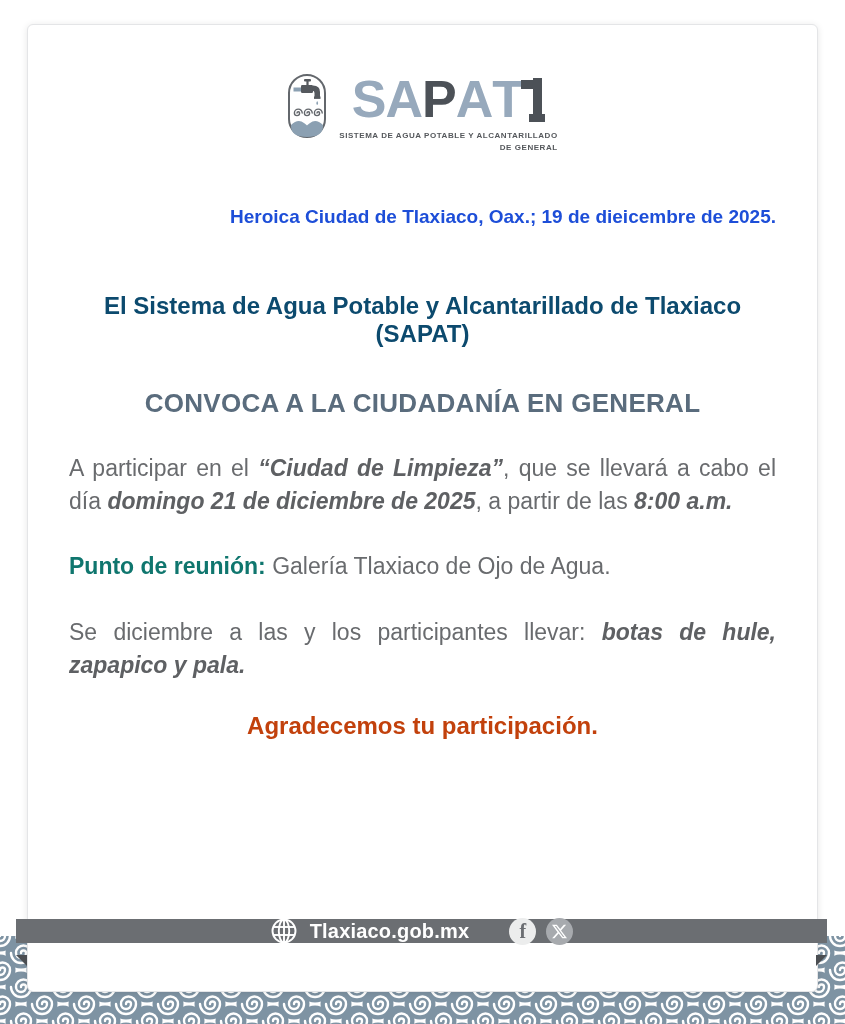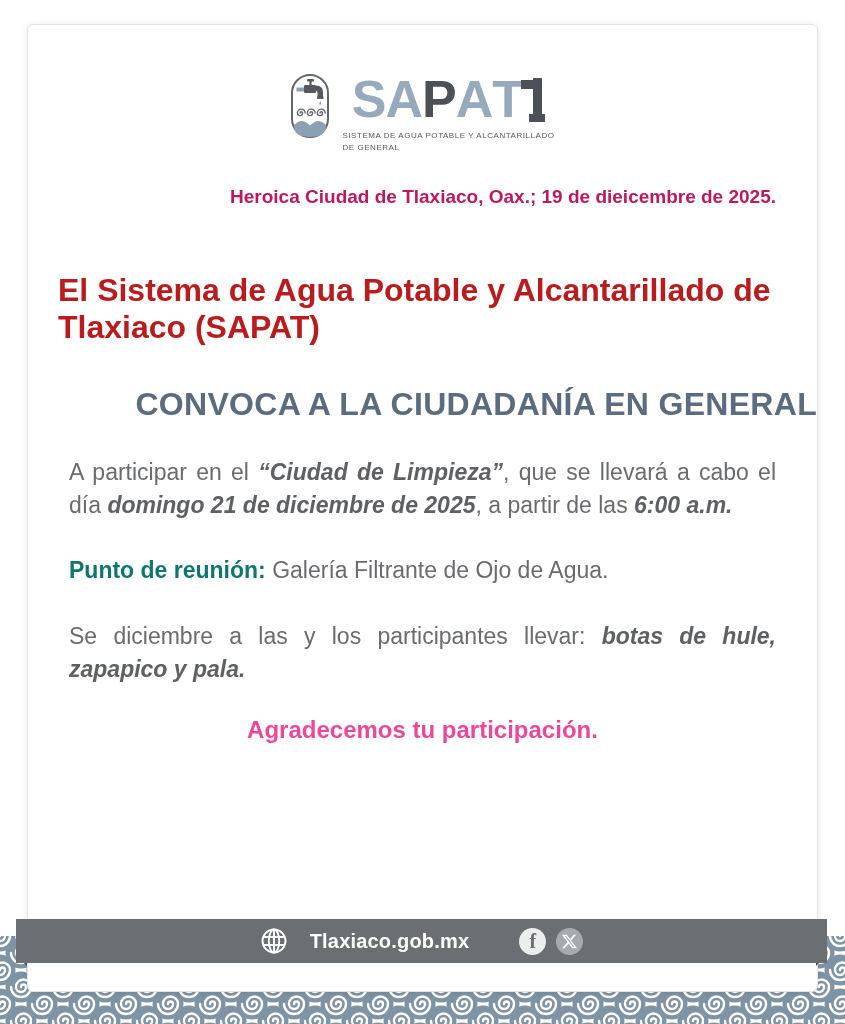--- a/index.html
+++ b/index.html
@@ -27,45 +27,45 @@
     z-index: 1;
   }
 
   
   .logo-block { margin-top: 48px; display: flex; justify-content: center; align-items: flex-start; gap: 12px; }
   .logo-right { display: flex; flex-direction: column; align-items: center; }
   .wordmark { display: flex; align-items: flex-start; font-weight: 700; font-size: 52px; line-height: 1; letter-spacing: -1px; }
   .lb { color: #97a9bc; }
   .ld { color: #4c5157; }
   .pipe-svg { margin-left: -2px; margin-top: 3px; }
-  .logo-subtitle { margin-top: 4px; font-size: 8px; font-weight: 400; color: #55585c; letter-spacing: 0.55px; text-align: left; line-height: 1.5; }
+  .logo-subtitle { margin-top: 4px; font-size: 8px; font-weight: 700; color: #55585c; letter-spacing: 0.55px; text-align: right; line-height: 1.5; }
 
   
-  .date-line { margin-top: 32px; text-align: right; padding-right: 41px; font-size: 19px; font-weight: 700; color: #be185d; }
+  .date-line { margin-top: 52px; text-align: right; padding-right: 41px; font-size: 19px; font-weight: 700; color: #1d4ed8; }
 
-  .intro-line { margin-top: 64px; text-align: left; font-size: 32px; font-weight: 700; color: #b91c1c; padding: 0 30px; }
+  .intro-line { margin-top: 64px; text-align: center; font-size: 24px; font-weight: 700; color: #0c4a6e; padding: 0 30px; }
 
-  .headline { margin-top: 40px; text-align: right; font-size: 32px; font-weight: 700; color: #5a6c7d; letter-spacing: 0.3px; }
+  .headline { margin-top: 40px; text-align: center; font-size: 26px; font-weight: 700; color: #5a6c7d; letter-spacing: 0.3px; }
 
   .body-p { margin-top: 33px; padding: 0 41px; font-size: 23px; color: #696b6e; line-height: 1.42; }
   .jst { text-align: justify; }
   .bi { font-weight: 700; font-style: italic; color: #5e6063; }
   .b  { font-weight: 700; color: #0f766e; }
 
-  .thanks { margin-top: 31px; text-align: center; font-size: 24px; font-weight: 700; color: #ec4899; }
+  .thanks { margin-top: 31px; text-align: center; font-size: 24px; font-weight: 700; color: #c2410c; }
 
   
   .ribbon {
     position: absolute;
     left: 16px; top: 919px;
-    width: 811px; height: 44px;
+    width: 811px; height: 24px;
     background: #6b6e72;
     z-index: 3;
     display: flex; align-items: center; justify-content: center;
-    gap: 22px;
+    gap: 12px;
     color: #ffffff;
   }
   .ribbon .site-label, .ribbon .social-label { font-size: 20px; font-weight: 700; letter-spacing: 0.2px; }
   .social-group { display: flex; align-items: center; gap: 10px; margin-left: 28px; }
   .circle-icon {
     width: 27px; height: 27px; border-radius: 50%;
     display: flex; align-items: center; justify-content: center;
     flex: 0 0 auto;
   }
   .fb-circle { background: #eceded; color: #6b6e72; font-weight: 700; font-size: 20px; font-family: "Liberation Serif", serif; }
@@ -139,23 +139,23 @@
         </div>
       </div>
     </div>
 
     <div class="date-line">Heroica Ciudad de Tlaxiaco, Oax.; 19 de dieicembre de 2025.</div>
 
     <div class="intro-line">El Sistema de Agua Potable y Alcantarillado de Tlaxiaco (SAPAT)</div>
 
     <div class="headline">CONVOCA A LA CIUDADANÍA EN GENERAL</div>
 
-    <p class="body-p jst"><span>A participar en el </span><span class="bi">“Ciudad de Limpieza”</span><span>, que se llevará a cabo el día </span><span class="bi">domingo 21 de diciembre de 2025</span><span>, a partir de las </span><span class="bi">6:00 a.m.</span></p>
+    <p class="body-p jst"><span>A participar en el </span><span class="bi">“Ciudad de Limpieza”</span><span>, que se llevará a cabo el día </span><span class="bi">domingo 21 de diciembre de 2025</span><span>, a partir de las </span><span class="bi">8:00 a.m.</span></p>
 
-    <p class="body-p"><span class="b">Punto de reunión:</span><span> Galería Filtrante de Ojo de Agua.</span></p>
+    <p class="body-p"><span class="b">Punto de reunión:</span><span> Galería Tlaxiaco de Ojo de Agua.</span></p>
 
     <p class="body-p jst"><span>Se diciembre a las y los participantes llevar: </span><span class="bi">botas de hule, zapapico y pala.</span></p>
 
 
     <div class="thanks">Agradecemos tu participación.</div>
 
   </div>
 
   <div class="ribbon">
     <svg width="28" height="28" viewBox="0 0 28 28">

